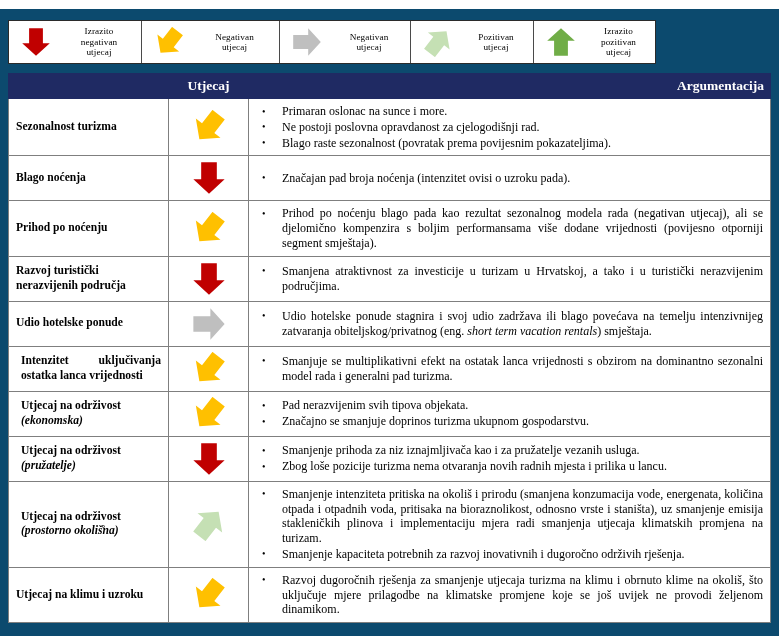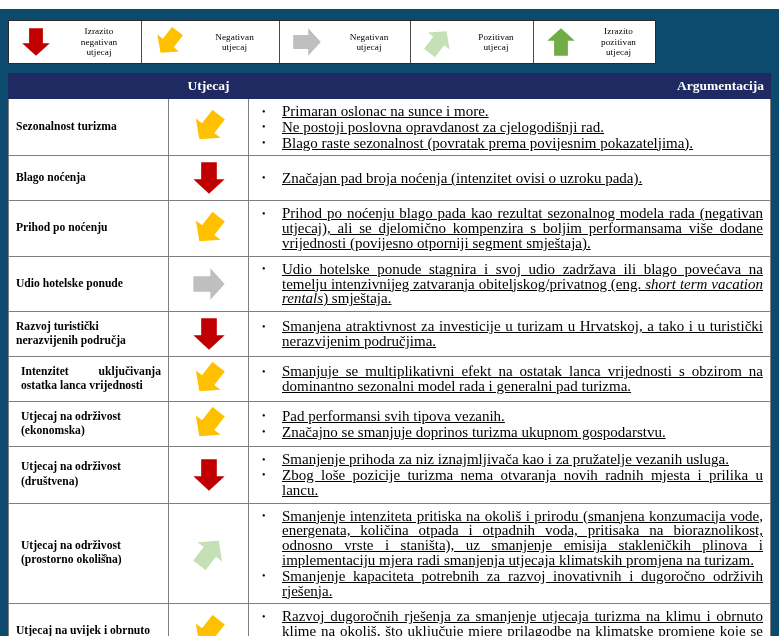--- a/index.html
+++ b/index.html
@@ -107,20 +107,21 @@
   td.col-label {
     font-weight: bold;
     font-size: 12.1px;
     line-height: 14.6px;
     padding-left: 9px;
     padding-right: 6px;
   }
   td.col-label.justify { text-align: justify; text-align-last: left; padding-left: 12px; }
   td.col-label .sub {
     font-weight: bold;
+    font-style: italic;
   }
   td.col-icon {
     text-align: center;
     padding: 4px 2px;
   }
   td.col-icon .ic {
     display: inline-block;
     vertical-align: middle;
   }
   td.col-args { padding: 4px 8px 4px 6px; }
@@ -129,23 +130,22 @@
     margin: 0;
     padding: 0;
     list-style: none;
   }
   ul.args li {
     position: relative;
     padding-left: 26px;
     margin: 0 0 1px 0;
     text-align: justify;
     text-align-last: left;
-    font-size: 15px;
+    font-size: 12px;
     line-height: 14.8px;
-    text-decoration: underline;
   }
   ul.args li:last-child { margin-bottom: 0; }
   ul.args li::before {
     content: "\2022";
     position: absolute;
     left: 6px;
     top: -0.5px;
     font-size: 10px;
     line-height: 15.5px;
     color: #000;
@@ -262,102 +262,102 @@
                     <path d="M50,4 L96,46 L73,46 L73,96 L27,96 L27,46 L4,46 Z" fill="#FFC000"></path>
                   </g>
                 </svg></span></td>
             <td class="col-args">
               <ul class="args">
                 <li>Prihod po noćenju blago pada kao rezultat sezonalnog modela rada (negativan utjecaj), ali se djelomično kompenzira s boljim performansama više dodane vrijednosti (povijesno otporniji segment smještaja).</li>
               </ul>
             </td>
           </tr>
           <tr>
+            <td class="col-label"><span>Razvoj turistički nerazvijenih područja</span></td>
+            <td class="col-icon"><span class="ic"><svg class="arrow-svg" width="34" height="34" viewBox="0 0 100 100" aria-hidden="true">
+                  <g transform="rotate(180 50 50)">
+                    <path d="M50,4 L96,46 L73,46 L73,96 L27,96 L27,46 L4,46 Z" fill="#C00000"></path>
+                  </g>
+                </svg></span></td>
+            <td class="col-args">
+              <ul class="args">
+                <li>Smanjena atraktivnost za investicije u turizam u Hrvatskoj, a tako i u turistički nerazvijenim područjima.</li>
+              </ul>
+            </td>
+          </tr>
+          <tr>
             <td class="col-label"><span>Udio hotelske ponude</span></td>
             <td class="col-icon"><span class="ic"><svg class="arrow-svg" width="34" height="34" viewBox="0 0 100 100" aria-hidden="true">
                   <g transform="rotate(90 50 50)">
                     <path d="M50,4 L96,46 L73,46 L73,96 L27,96 L27,46 L4,46 Z" fill="#BFBFBF"></path>
                   </g>
                 </svg></span></td>
             <td class="col-args">
               <ul class="args">
                 <li>Udio hotelske ponude stagnira i svoj udio zadržava ili blago povećava na temelju intenzivnijeg zatvaranja obiteljskog/privatnog (eng. <i>short term vacation rentals</i>) smještaja.</li>
               </ul>
             </td>
           </tr>
           <tr>
-            <td class="col-label"><span>Razvoj turistički nerazvijenih područja</span></td>
+            <td class="col-label justify"><span>Intenzitet uključivanja ostatka lanca vrijednosti</span></td>
+            <td class="col-icon"><span class="ic"><svg class="arrow-svg" width="34" height="34" viewBox="0 0 100 100" aria-hidden="true">
+                  <g transform="rotate(218 50 50)">
+                    <path d="M50,4 L96,46 L73,46 L73,96 L27,96 L27,46 L4,46 Z" fill="#FFC000"></path>
+                  </g>
+                </svg></span></td>
+            <td class="col-args">
+              <ul class="args">
+                <li>Smanjuje se multiplikativni efekt na ostatak lanca vrijednosti s obzirom na dominantno sezonalni model rada i generalni pad turizma.</li>
+              </ul>
+            </td>
+          </tr>
+          <tr>
+            <td class="col-label justify"><span>Utjecaj na održivost</span><br><span class="sub">(ekonomska)</span></td>
+            <td class="col-icon"><span class="ic"><svg class="arrow-svg" width="34" height="34" viewBox="0 0 100 100" aria-hidden="true">
+                  <g transform="rotate(218 50 50)">
+                    <path d="M50,4 L96,46 L73,46 L73,96 L27,96 L27,46 L4,46 Z" fill="#FFC000"></path>
+                  </g>
+                </svg></span></td>
+            <td class="col-args">
+              <ul class="args">
+                <li>Pad nerazvijenim svih tipova objekata.</li>
+                <li>Značajno se smanjuje doprinos turizma ukupnom gospodarstvu.</li>
+              </ul>
+            </td>
+          </tr>
+          <tr>
+            <td class="col-label justify"><span>Utjecaj na održivost</span><br><span class="sub">(pružatelje)</span></td>
             <td class="col-icon"><span class="ic"><svg class="arrow-svg" width="34" height="34" viewBox="0 0 100 100" aria-hidden="true">
                   <g transform="rotate(180 50 50)">
                     <path d="M50,4 L96,46 L73,46 L73,96 L27,96 L27,46 L4,46 Z" fill="#C00000"></path>
                   </g>
                 </svg></span></td>
             <td class="col-args">
               <ul class="args">
-                <li>Smanjena atraktivnost za investicije u turizam u Hrvatskoj, a tako i u turistički nerazvijenim područjima.</li>
-              </ul>
-            </td>
-          </tr>
-          <tr>
-            <td class="col-label justify"><span>Intenzitet uključivanja ostatka lanca vrijednosti</span></td>
-            <td class="col-icon"><span class="ic"><svg class="arrow-svg" width="34" height="34" viewBox="0 0 100 100" aria-hidden="true">
-                  <g transform="rotate(218 50 50)">
-                    <path d="M50,4 L96,46 L73,46 L73,96 L27,96 L27,46 L4,46 Z" fill="#FFC000"></path>
-                  </g>
-                </svg></span></td>
-            <td class="col-args">
-              <ul class="args">
-                <li>Smanjuje se multiplikativni efekt na ostatak lanca vrijednosti s obzirom na dominantno sezonalni model rada i generalni pad turizma.</li>
-              </ul>
-            </td>
-          </tr>
-          <tr>
-            <td class="col-label justify"><span>Utjecaj na održivost</span><br><span class="sub">(ekonomska)</span></td>
-            <td class="col-icon"><span class="ic"><svg class="arrow-svg" width="34" height="34" viewBox="0 0 100 100" aria-hidden="true">
-                  <g transform="rotate(218 50 50)">
-                    <path d="M50,4 L96,46 L73,46 L73,96 L27,96 L27,46 L4,46 Z" fill="#FFC000"></path>
-                  </g>
-                </svg></span></td>
-            <td class="col-args">
-              <ul class="args">
-                <li>Pad performansi svih tipova vezanih.</li>
-                <li>Značajno se smanjuje doprinos turizma ukupnom gospodarstvu.</li>
-              </ul>
-            </td>
-          </tr>
-          <tr>
-            <td class="col-label justify"><span>Utjecaj na održivost</span><br><span class="sub">(društvena)</span></td>
-            <td class="col-icon"><span class="ic"><svg class="arrow-svg" width="34" height="34" viewBox="0 0 100 100" aria-hidden="true">
-                  <g transform="rotate(180 50 50)">
-                    <path d="M50,4 L96,46 L73,46 L73,96 L27,96 L27,46 L4,46 Z" fill="#C00000"></path>
-                  </g>
-                </svg></span></td>
-            <td class="col-args">
-              <ul class="args">
                 <li>Smanjenje prihoda za niz iznajmljivača kao i za pružatelje vezanih usluga.</li>
                 <li>Zbog loše pozicije turizma nema otvaranja novih radnih mjesta i prilika u lancu.</li>
               </ul>
             </td>
           </tr>
           <tr>
             <td class="col-label justify"><span>Utjecaj na održivost</span><br><span class="sub">(prostorno okoliš̊na)</span></td>
             <td class="col-icon"><span class="ic"><svg class="arrow-svg" width="34" height="34" viewBox="0 0 100 100" aria-hidden="true">
                   <g transform="rotate(38 50 50)">
                     <path d="M50,4 L96,46 L73,46 L73,96 L27,96 L27,46 L4,46 Z" fill="#C5E0B4"></path>
                   </g>
                 </svg></span></td>
             <td class="col-args">
               <ul class="args">
                 <li>Smanjenje intenziteta pritiska na okoliš i prirodu (smanjena konzumacija vode, energenata, količina otpada i otpadnih voda, pritisaka na bioraznolikost, odnosno vrste i staništa), uz smanjenje emisija stakleničkih plinova i implementaciju mjera radi smanjenja utjecaja klimatskih promjena na turizam.</li>
                 <li>Smanjenje kapaciteta potrebnih za razvoj inovativnih i dugoročno održivih rješenja.</li>
               </ul>
             </td>
           </tr>
           <tr>
-            <td class="col-label"><span>Utjecaj na uvijek i obrnuto</span></td>
+            <td class="col-label"><span>Utjecaj na klimu i uzroku</span></td>
             <td class="col-icon"><span class="ic"><svg class="arrow-svg" width="34" height="34" viewBox="0 0 100 100" aria-hidden="true">
                   <g transform="rotate(218 50 50)">
                     <path d="M50,4 L96,46 L73,46 L73,96 L27,96 L27,46 L4,46 Z" fill="#FFC000"></path>
                   </g>
                 </svg></span></td>
             <td class="col-args">
               <ul class="args">
                 <li>Razvoj dugoročnih rješenja za smanjenje utjecaja turizma na klimu i obrnuto klime na okoliš, što uključuje mjere prilagodbe na klimatske promjene koje se još uvijek ne provodi željenom dinamikom.</li>
               </ul>
             </td>

